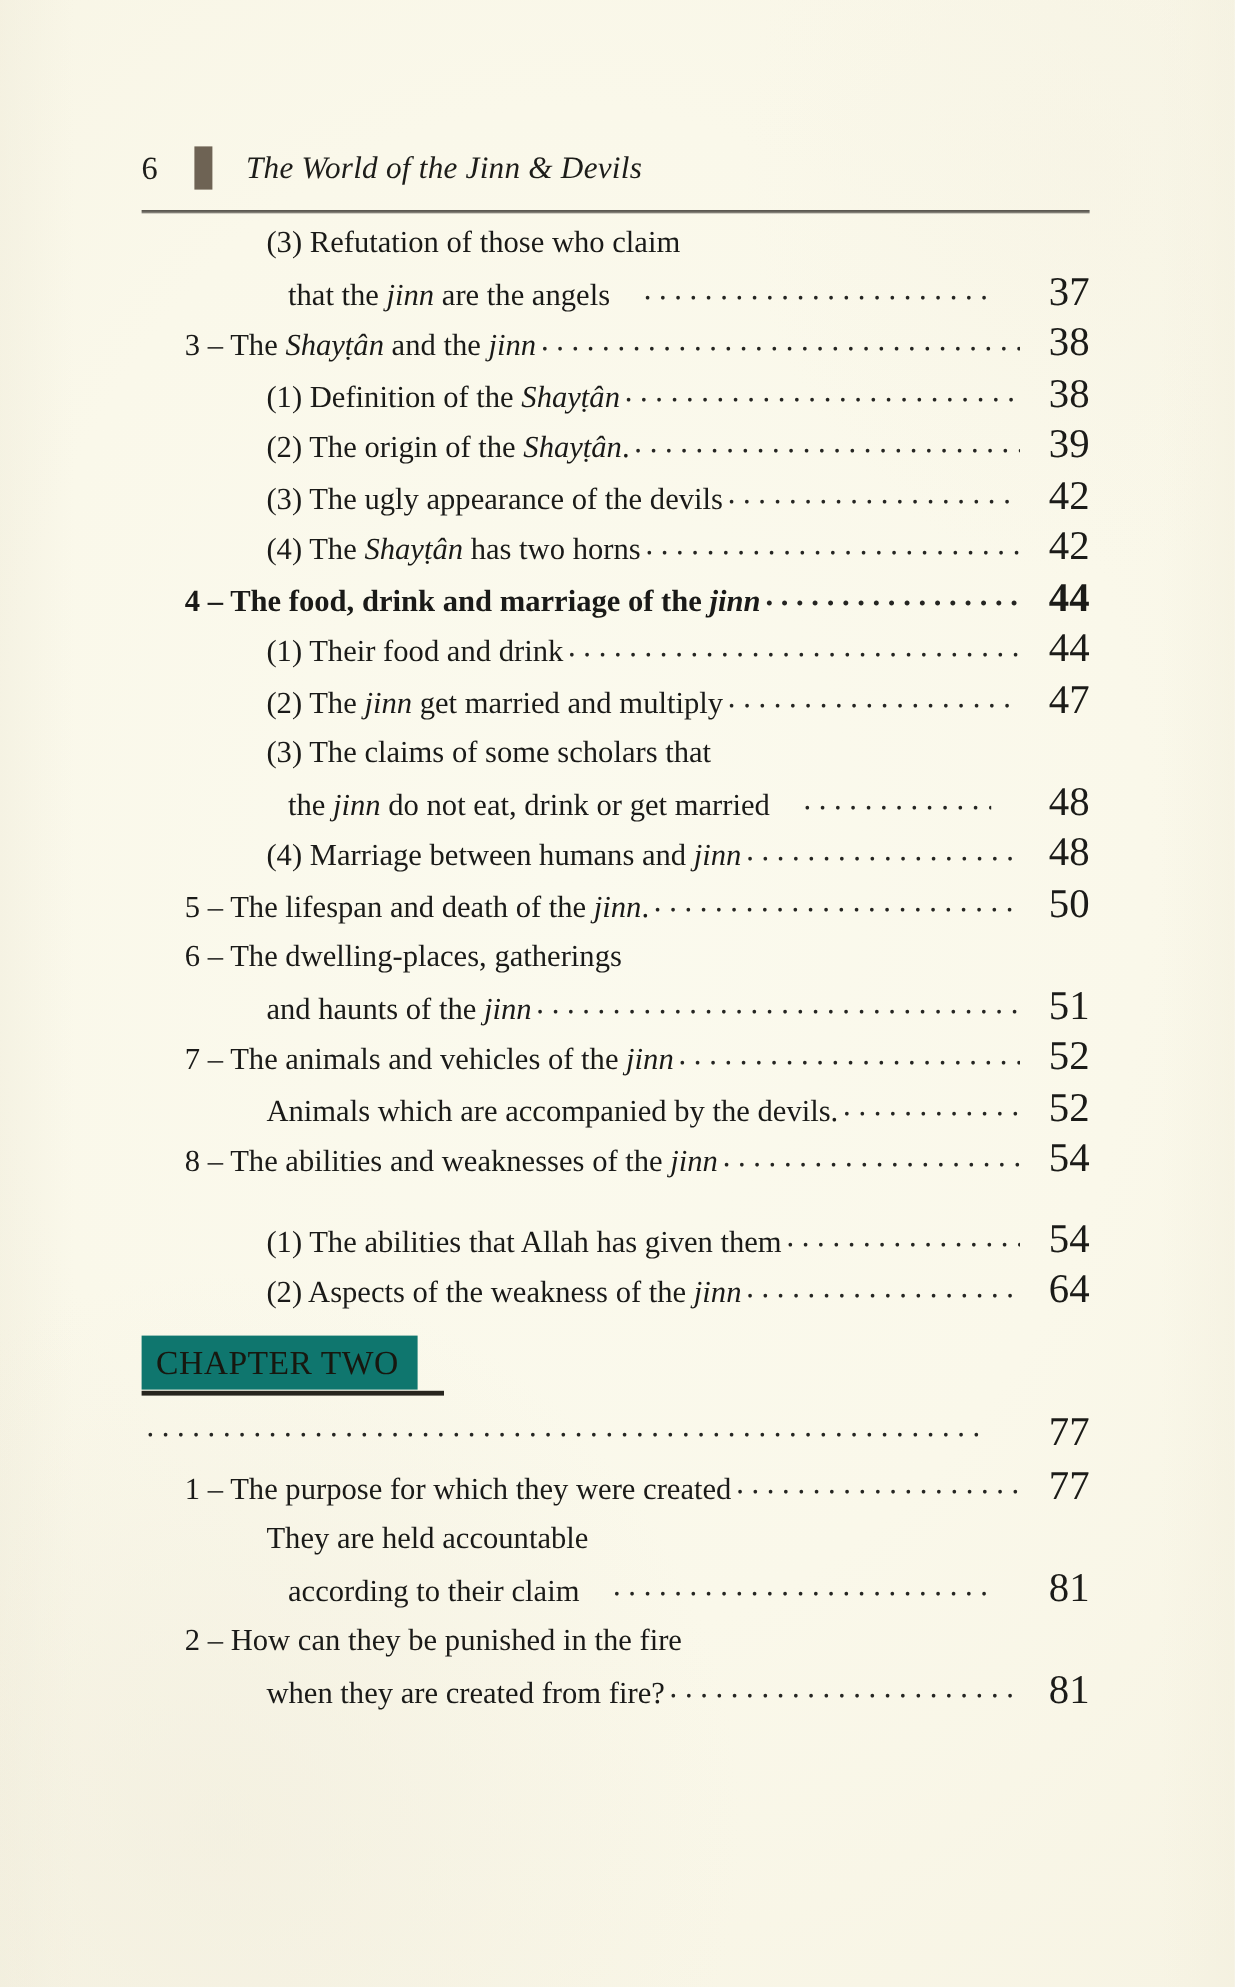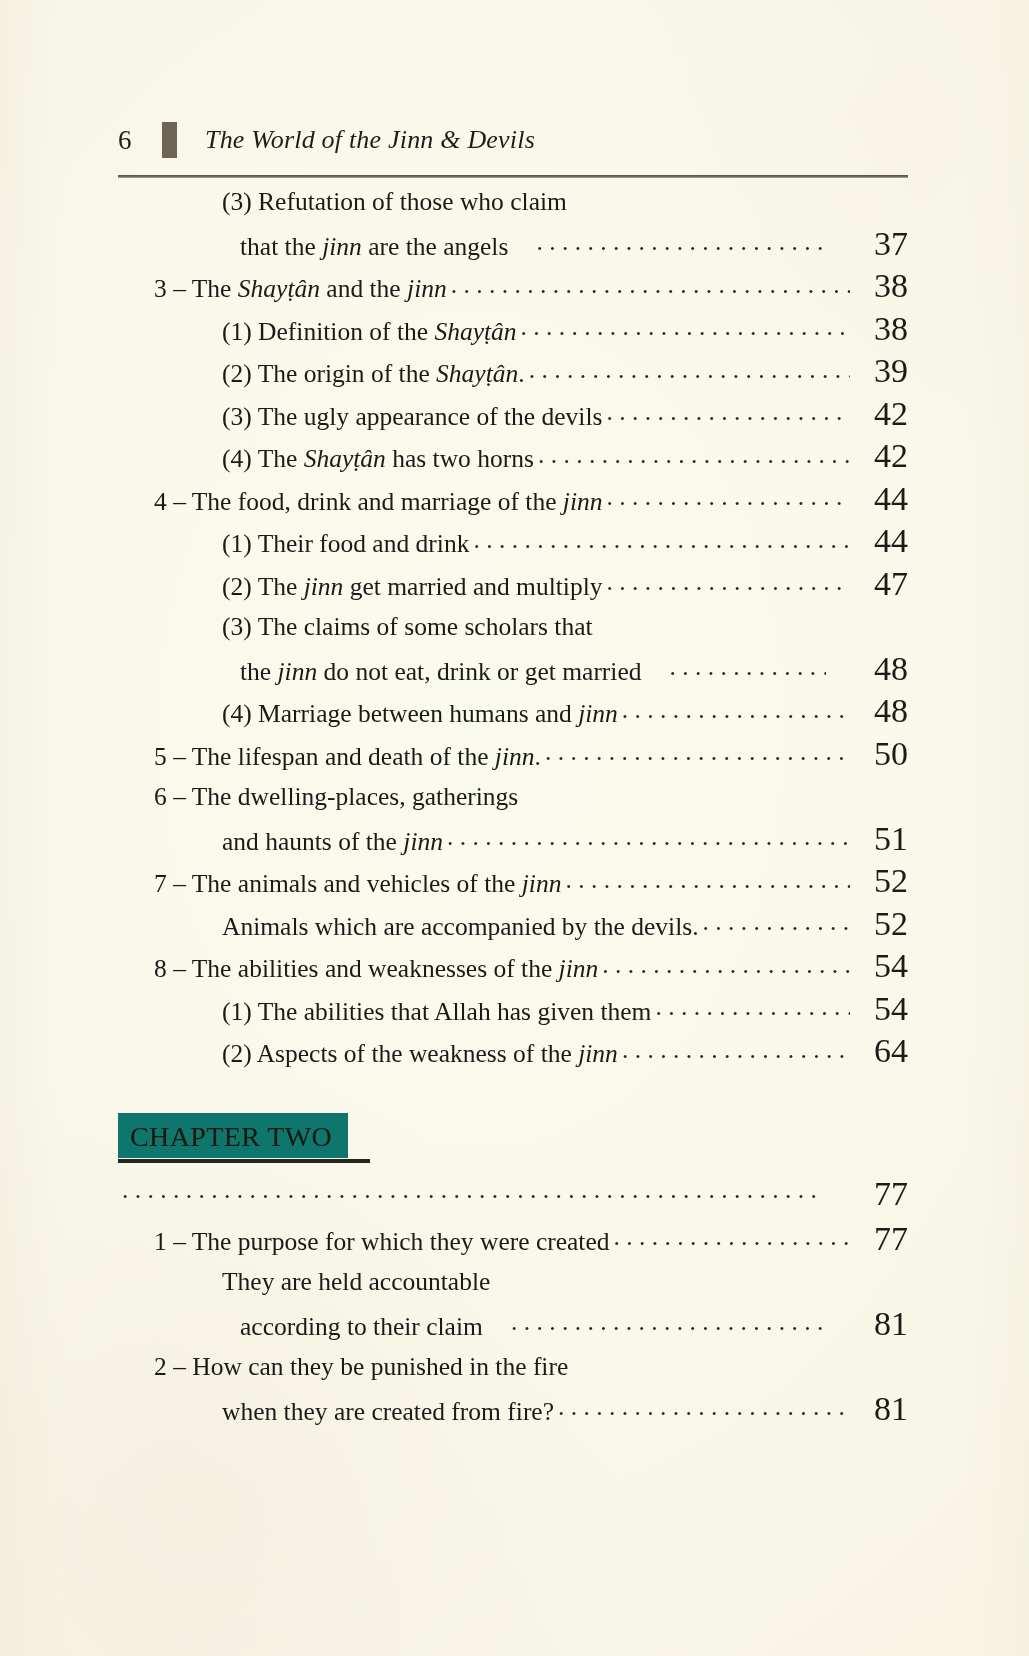--- a/index.html
+++ b/index.html
@@ -236,21 +236,21 @@
             <span class="pagenum">42</span>
           </div>
         </div>
         <div class="entry" style="height: auto;">
           <div class="row ind-2">
             <span class="txt"><span>(4) The </span><i>Shayṭân</i><span> has two horns</span></span>
             <span class="leader"></span>
             <span class="pagenum">42</span>
           </div>
         </div>
-        <div class="entry" style="height: auto;">
+        <div class="entry" style="height: auto; font-weight: bold;">
           <div class="row ind-1">
             <span class="txt"><span>4 – The food, drink and marriage of the </span><i>jinn</i></span>
             <span class="leader"></span>
             <span class="pagenum">44</span>
           </div>
         </div>
         <div class="entry" style="height: auto;">
           <div class="row ind-2">
             <span class="txt"><span>(1) Their food and drink</span></span>
             <span class="leader"></span>
@@ -316,21 +316,21 @@
             <span class="pagenum">52</span>
           </div>
         </div>
         <div class="entry" style="height: auto;">
           <div class="row ind-1">
             <span class="txt"><span>8 – The abilities and weaknesses of the </span><i>jinn</i></span>
             <span class="leader"></span>
             <span class="pagenum">54</span>
           </div>
         </div>
-        <div class="entry" style="height: auto;">
+        <div class="entry" style="height: auto; margin-top: 24px;">
           <div class="row ind-2">
             <span class="txt"><span>(1) The abilities that Allah has given them</span></span>
             <span class="leader"></span>
             <span class="pagenum">54</span>
           </div>
         </div>
         <div class="entry" style="height: auto;">
           <div class="row ind-2">
             <span class="txt"><span>(2) Aspects of the weakness of the </span><i>jinn</i></span>
             <span class="leader"></span>

